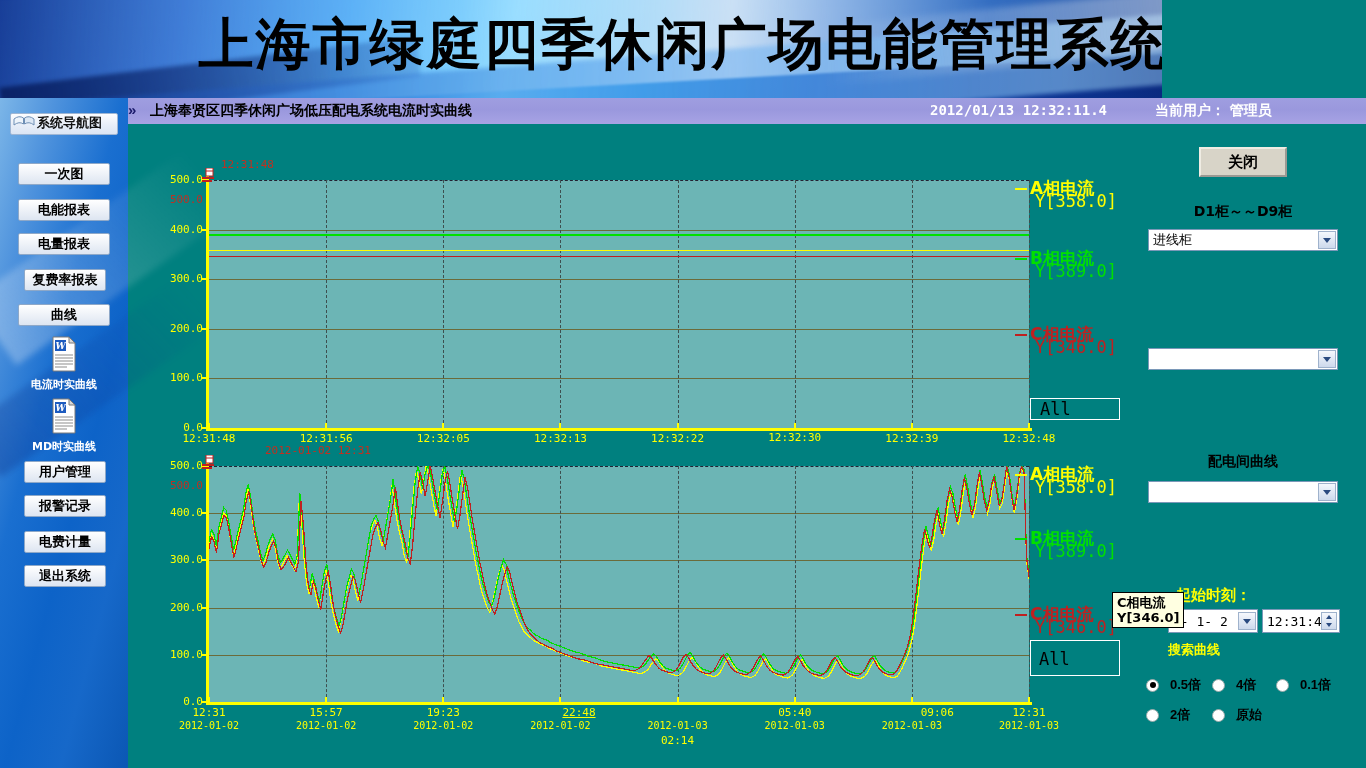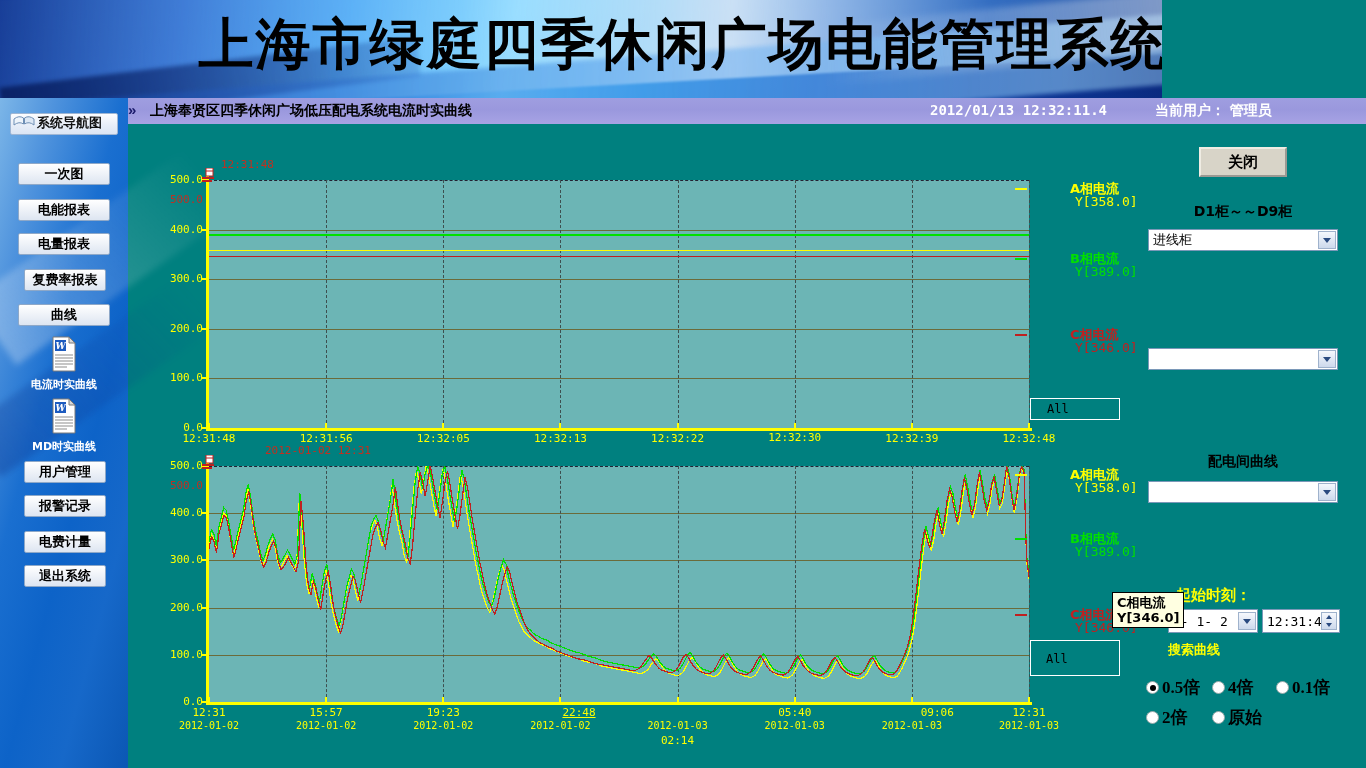--- a/index.html
+++ b/index.html
@@ -69,25 +69,25 @@
   .xtick{position:absolute;font-size:11px;color:#ffff00;text-align:center;white-space:nowrap;
     font-family:"DejaVu Sans Mono","Liberation Mono",monospace;}
   .xtick2{position:absolute;font-size:10px;color:#ffff00;text-align:center;white-space:nowrap;
     font-family:"DejaVu Sans Mono","Liberation Mono",monospace;}
   .tickmark{position:absolute;background:#ffff00;}
   .redstamp{position:absolute;font-size:11px;color:#c03020;white-space:nowrap;
     font-family:"DejaVu Sans Mono","Liberation Mono",monospace;}
   .redscale{position:absolute;font-size:11px;color:#c03020;white-space:nowrap;
     font-family:"DejaVu Sans Mono","Liberation Mono",monospace;}
 
-  .legend-item{position:absolute;font-size:13px;font-weight:bold;white-space:nowrap;line-height:13px;
-    font-family:"DejaVu Sans","Liberation Sans",sans-serif;padding-left:40px;}
+  .legend-item{position:absolute;font-size:17px;font-weight:bold;white-space:nowrap;line-height:13px;
+    font-family:"DejaVu Sans","Liberation Sans",sans-serif;}
   .legend-item .val{font-family:"DejaVu Sans Mono","Liberation Mono",monospace;font-weight:normal;padding-left:5px;}
-  .allbox{position:absolute;border:1px solid #ffffff;background:transparent;color:#000;font-size:12px;
-    font-family:"DejaVu Sans Mono","Liberation Mono",monospace;padding-left:16px;box-sizing:border-box;display:flex;align-items:center;}
+  .allbox{position:absolute;border:1px solid #ffffff;background:transparent;color:#000;font-size:17px;
+    font-family:"DejaVu Sans Mono","Liberation Mono",monospace;padding-left:9px;box-sizing:border-box;display:flex;align-items:center;}
   .selbox{position:absolute;border:1px solid #ffffff;box-sizing:border-box;}
 
   
   .closebtn{position:absolute;left:1199px;top:147px;width:88px;height:30px;box-sizing:border-box;
     background:#d8d4c8;border:2px outset #efece3;color:#000;font-size:15px;font-weight:bold;
     display:flex;align-items:center;justify-content:center;cursor:pointer;
     font-family:"DejaVu Sans","Liberation Sans",sans-serif;}
   .plabel{position:absolute;color:#000;font-size:14px;font-weight:bold;white-space:nowrap;text-align:center;
     font-family:"DejaVu Sans","Liberation Sans",sans-serif;}
   .combo{position:absolute;height:22px;box-sizing:border-box;background:#fff;border:1px solid #7a98b8;
@@ -107,21 +107,21 @@
     display:flex;flex-direction:column;align-items:center;justify-content:space-around;}
   .spinbox .spin i{display:block;width:0;height:0;border-left:3px solid transparent;border-right:3px solid transparent;}
   .spinbox .spin i.up{border-bottom:4px solid #2a4a80;}
   .spinbox .spin i.dn{border-top:4px solid #2a4a80;}
   .searchlbl{position:absolute;color:#ffff00;font-size:13px;font-weight:bold;white-space:nowrap;
     font-family:"DejaVu Sans","Liberation Sans",sans-serif;}
   .radio{position:absolute;display:flex;align-items:center;cursor:pointer;white-space:nowrap;}
   .radio .dot{width:13px;height:13px;border-radius:50%;background:#fff;border:1px solid #9aa;box-sizing:border-box;
     display:flex;align-items:center;justify-content:center;margin-right:3px;flex:0 0 auto;}
   .radio .dot.on:after{content:"";width:6px;height:6px;border-radius:50%;background:#000;}
-  .radio .rl{font-size:17px;color:#000;font-weight:bold;font-family:Liberation Serif, serif;}
+  .radio .rl{font-size:13px;color:#000;font-weight:bold;font-family:Liberation Sans, sans-serif;margin-left:8px;}
 
   .tooltip{position:absolute;background:#ffffe1;border:1px solid #000;color:#000;font-size:13px;font-weight:bold;
     padding:2px 4px;line-height:15px;white-space:nowrap;font-family:"DejaVu Sans","Liberation Sans",sans-serif;z-index:50;}
   .cursor-marker{position:absolute;z-index:30;}
 </style>
 </head>
 <body>
 
 <div id="app">
 

